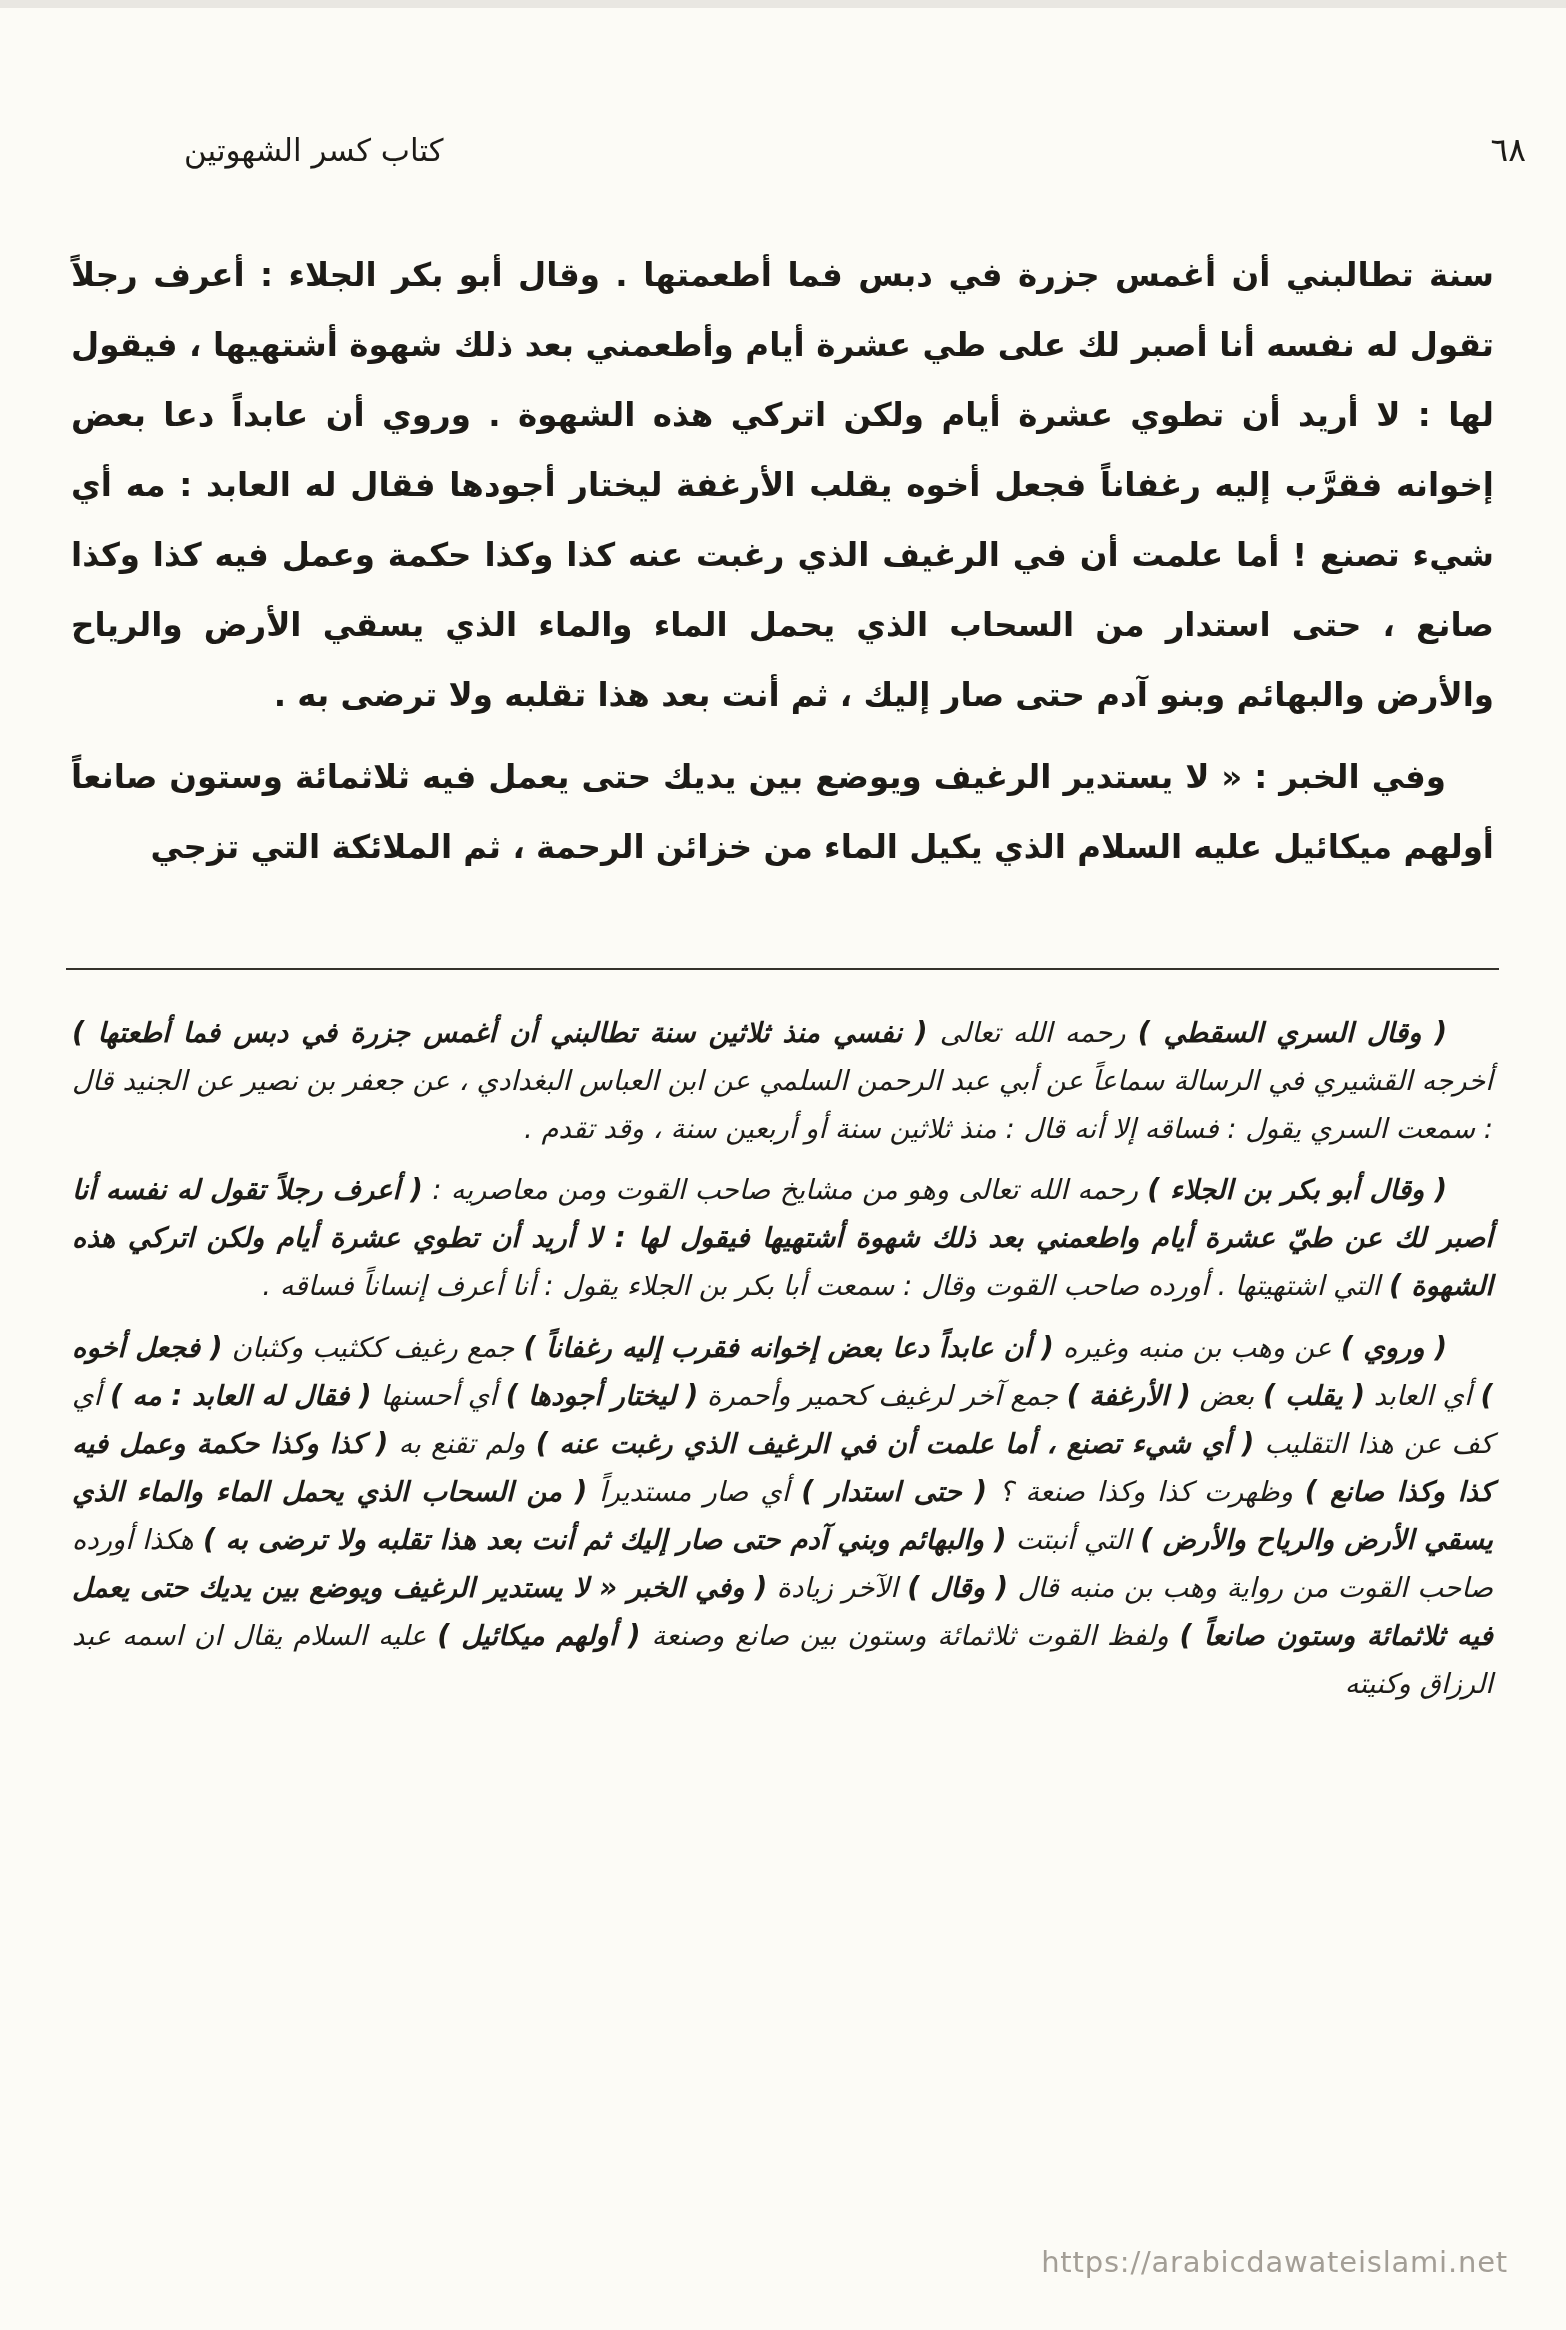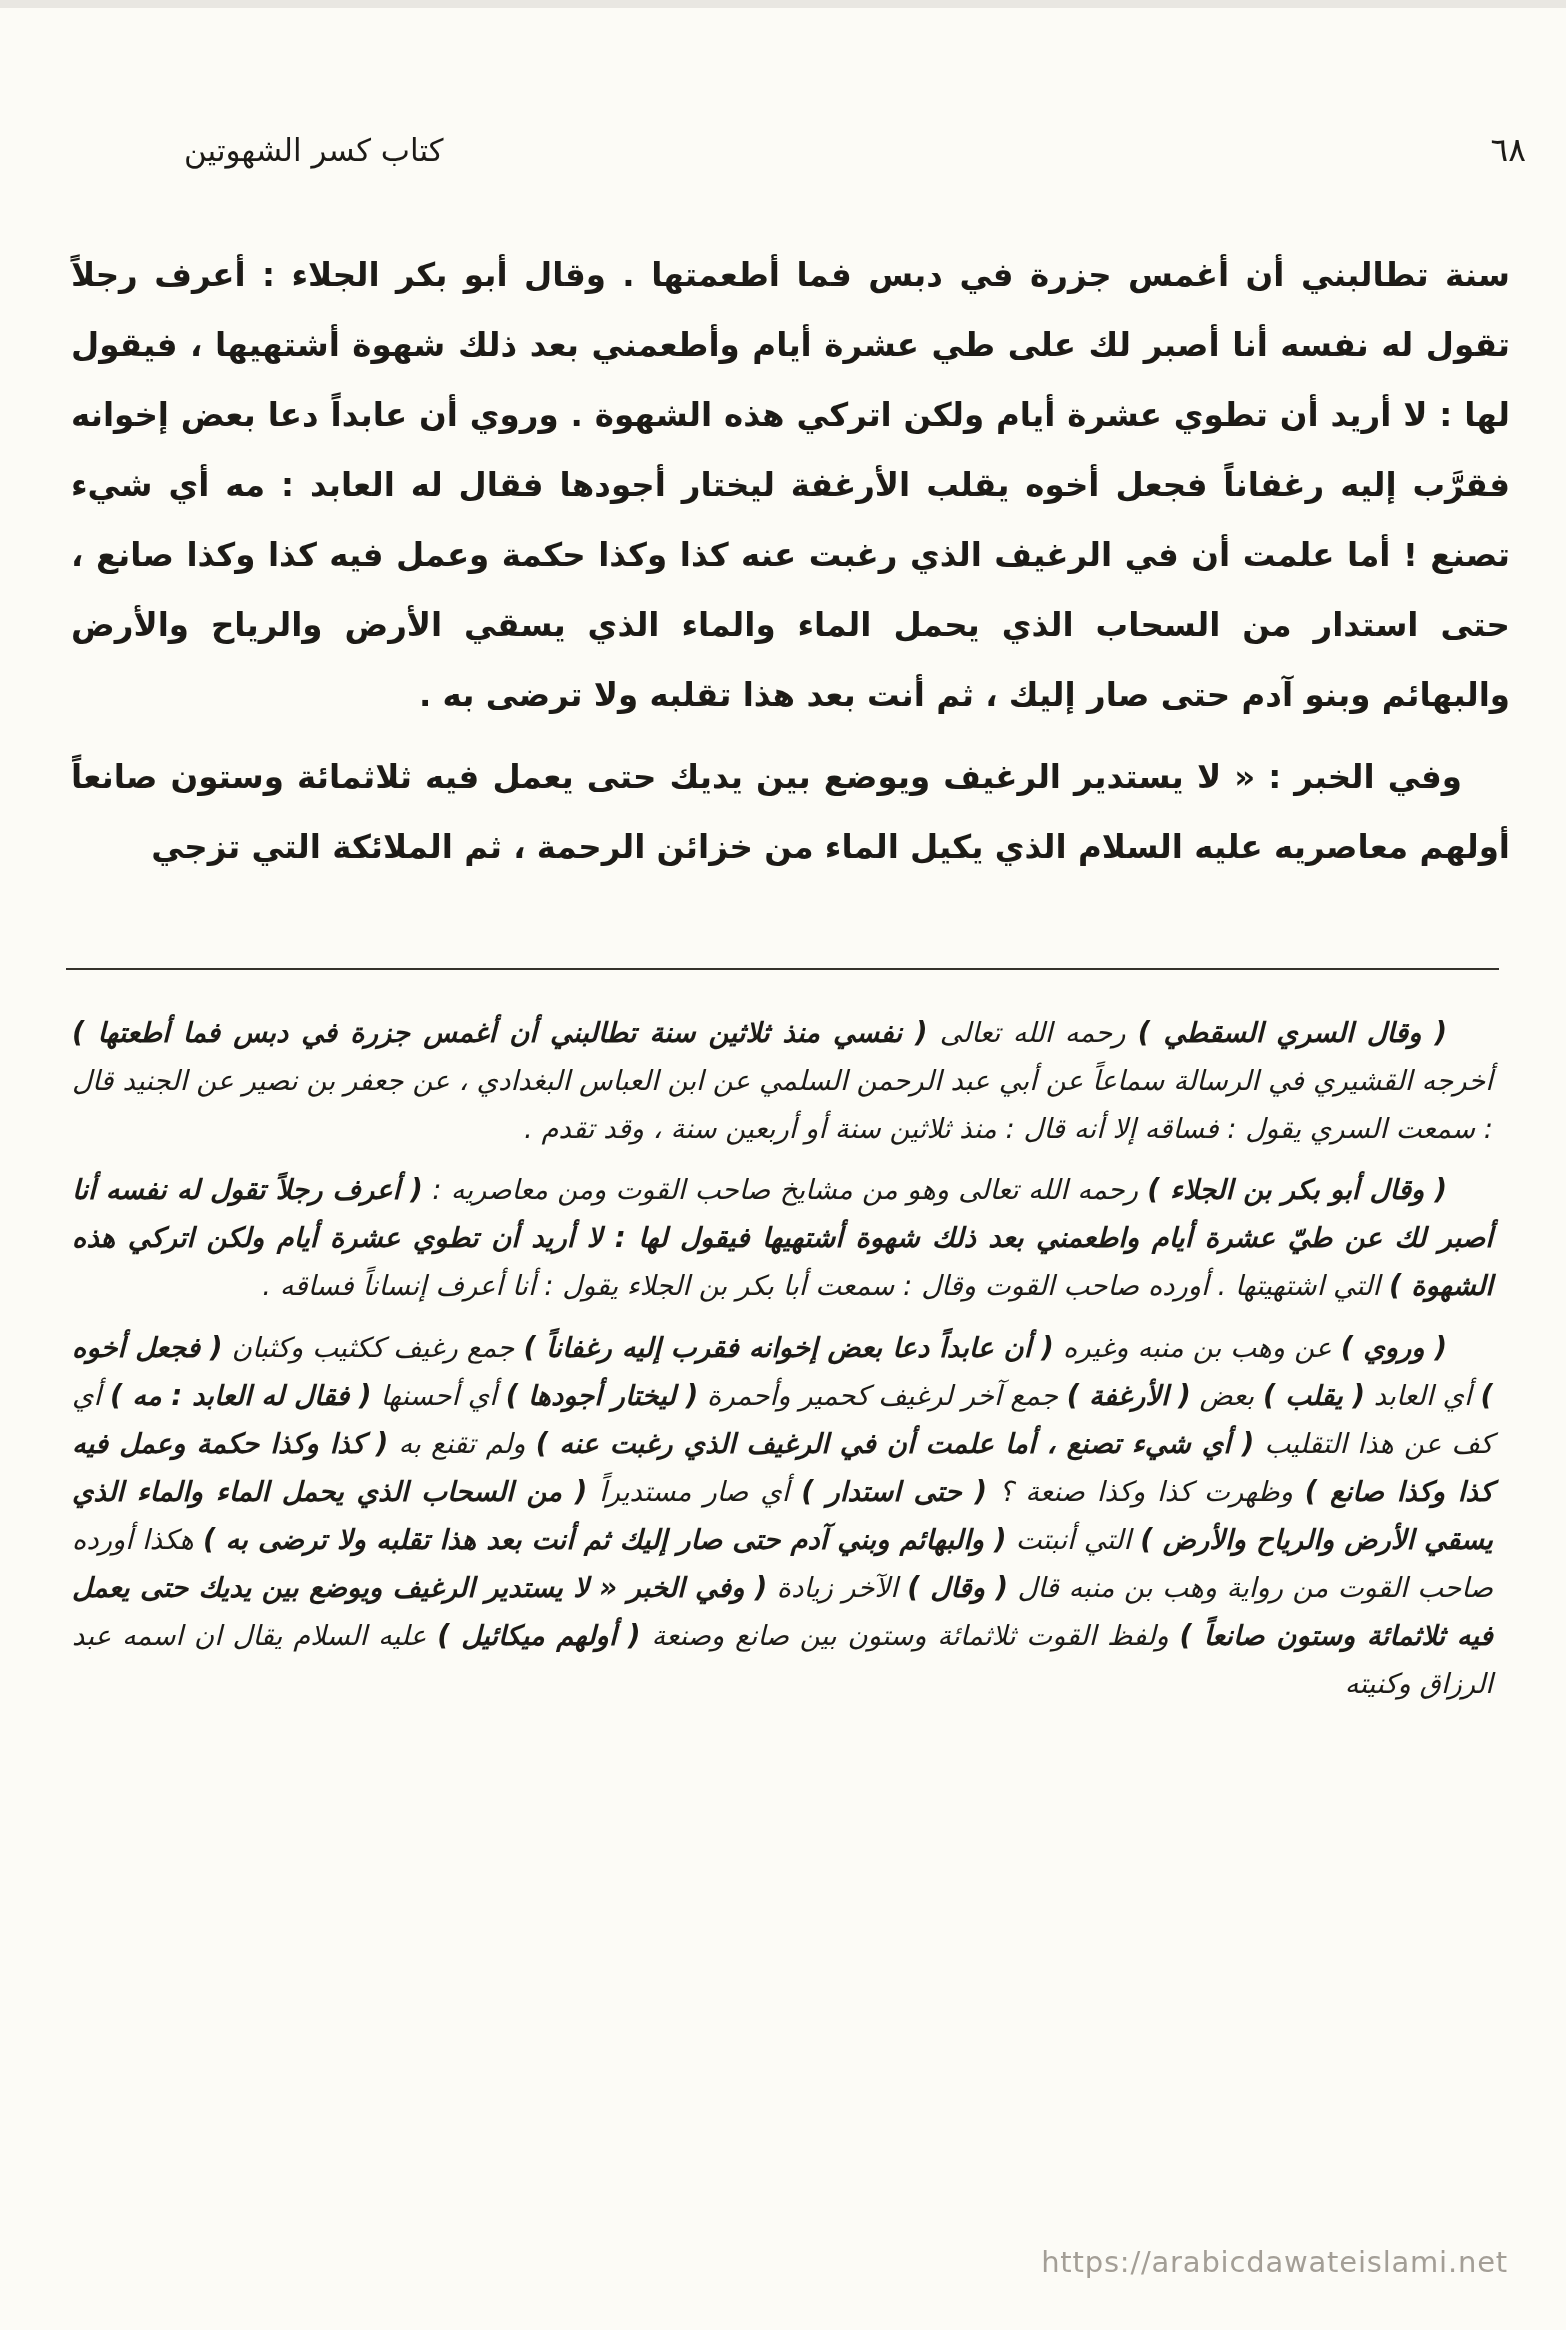--- a/index.html
+++ b/index.html
@@ -27,21 +27,21 @@
     justify-content: space-between;
     align-items: baseline;
     direction: ltr;
   }
   .book-title { font-size: 31px; }
   .page-number { font-size: 33px; text-align: center; }
 
   .main-text {
     position: absolute;
     top: 232px;
-    right: 56px;
+    right: 72px;
     left: 72px;
     font-size: 32.5px;
     line-height: 70px;
     font-weight: bold;
     text-align: justify;
   }
   .main-text p { margin: 0; }
   .main-text p + p { margin-top: 11.7px; }
   .main-text p.indent { text-indent: 48px; }
 
@@ -82,21 +82,21 @@
 
 <div class="page">
 
   <div class="header">
     <div class="book-title">كتاب كسر الشهوتين</div>
     <div class="page-number">٦٨</div>
   </div>
 
   <div class="main-text" id="main-text">
       <p class=""><span class="">سنة تطالبني أن أغمس جزرة في دبس فما أطعمتها . وقال أبو بكر الجلاء : أعرف رجلاً تقول له نفسه أنا أصبر لك على طي عشرة أيام وأطعمني بعد ذلك شهوة أشتهيها ، فيقول لها : لا أريد أن تطوي عشرة أيام ولكن اتركي هذه الشهوة . وروي أن عابداً دعا بعض إخوانه فقرَّب إليه رغفاناً فجعل أخوه يقلب الأرغفة ليختار أجودها فقال له العابد : مه أي شيء تصنع ! أما علمت أن في الرغيف الذي رغبت عنه كذا وكذا حكمة وعمل فيه كذا وكذا صانع ، حتى استدار من السحاب الذي يحمل الماء والماء الذي يسقي الأرض والرياح والأرض والبهائم وبنو آدم حتى صار إليك ، ثم أنت بعد هذا تقلبه ولا ترضى به .</span></p>
-      <p class="indent"><span class="">وفي الخبر : « لا يستدير الرغيف ويوضع بين يديك حتى يعمل فيه ثلاثمائة وستون صانعاً أولهم معاصريه عليه السلام الذي يكيل الماء من خزائن الرحمة ، ثم الملائكة التي تزجي</span></p>
+      <p class="indent"><span class="">وفي الخبر : « لا يستدير الرغيف ويوضع بين يديك حتى يعمل فيه ثلاثمائة وستون صانعاً أولهم ميكائيل عليه السلام الذي يكيل الماء من خزائن الرحمة ، ثم الملائكة التي تزجي</span></p>
     </div>
 
   <div class="separator"></div>
 
   <div class="commentary" id="commentary">
       <p class="indent"><span class="bold">( وقال السري السقطي )</span><span class=""> رحمه الله تعالى </span><span class="bold">( نفسي منذ ثلاثين سنة تطالبني أن أغمس جزرة في دبس فما أطعتها )</span><span class=""> أخرجه القشيري في الرسالة سماعاً عن أبي عبد الرحمن السلمي عن ابن العباس البغدادي ، عن جعفر بن نصير عن الجنيد قال : سمعت السري يقول : فساقه إلا أنه قال : منذ ثلاثين سنة أو أربعين سنة ، وقد تقدم .</span></p>
       <p class="indent"><span class="bold">( وقال أبو بكر بن الجلاء )</span><span class=""> رحمه الله تعالى وهو من مشايخ صاحب القوت ومن معاصريه : </span><span class="bold">( أعرف رجلاً تقول له نفسه أنا أصبر لك عن طيّ عشرة أيام واطعمني بعد ذلك شهوة أشتهيها فيقول لها : لا أريد أن تطوي عشرة أيام ولكن اتركي هذه الشهوة )</span><span class=""> التي اشتهيتها . أورده صاحب القوت وقال : سمعت أبا بكر بن الجلاء يقول : أنا أعرف إنساناً فساقه .</span></p>
       <p class="indent"><span class="bold">( وروي )</span><span class=""> عن وهب بن منبه وغيره </span><span class="bold">( أن عابداً دعا بعض إخوانه فقرب إليه رغفاناً )</span><span class=""> جمع رغيف ككثيب وكثبان </span><span class="bold">( فجعل أخوه )</span><span class=""> أي العابد </span><span class="bold">( يقلب )</span><span class=""> بعض </span><span class="bold">( الأرغفة )</span><span class=""> جمع آخر لرغيف كحمير وأحمرة </span><span class="bold">( ليختار أجودها )</span><span class=""> أي أحسنها </span><span class="bold">( فقال له العابد : مه )</span><span class=""> أي كف عن هذا التقليب </span><span class="bold">( أي شيء تصنع ، أما علمت أن في الرغيف الذي رغبت عنه )</span><span class=""> ولم تقنع به </span><span class="bold">( كذا وكذا حكمة وعمل فيه كذا وكذا صانع )</span><span class=""> وظهرت كذا وكذا صنعة ؟ </span><span class="bold">( حتى استدار )</span><span class=""> أي صار مستديراً </span><span class="bold">( من السحاب الذي يحمل الماء والماء الذي يسقي الأرض والرياح والأرض )</span><span class=""> التي أنبتت </span><span class="bold">( والبهائم وبني آدم حتى صار إليك ثم أنت بعد هذا تقلبه ولا ترضى به )</span><span class=""> هكذا أورده صاحب القوت من رواية وهب بن منبه قال </span><span class="bold">( وقال )</span><span class=""> الآخر زيادة </span><span class="bold">( وفي الخبر « لا يستدير الرغيف ويوضع بين يديك حتى يعمل فيه ثلاثمائة وستون صانعاً )</span><span class=""> ولفظ القوت ثلاثمائة وستون بين صانع وصنعة </span><span class="bold">( أولهم ميكائيل )</span><span class=""> عليه السلام يقال ان اسمه عبد الرزاق وكنيته</span></p>
     </div>
 

